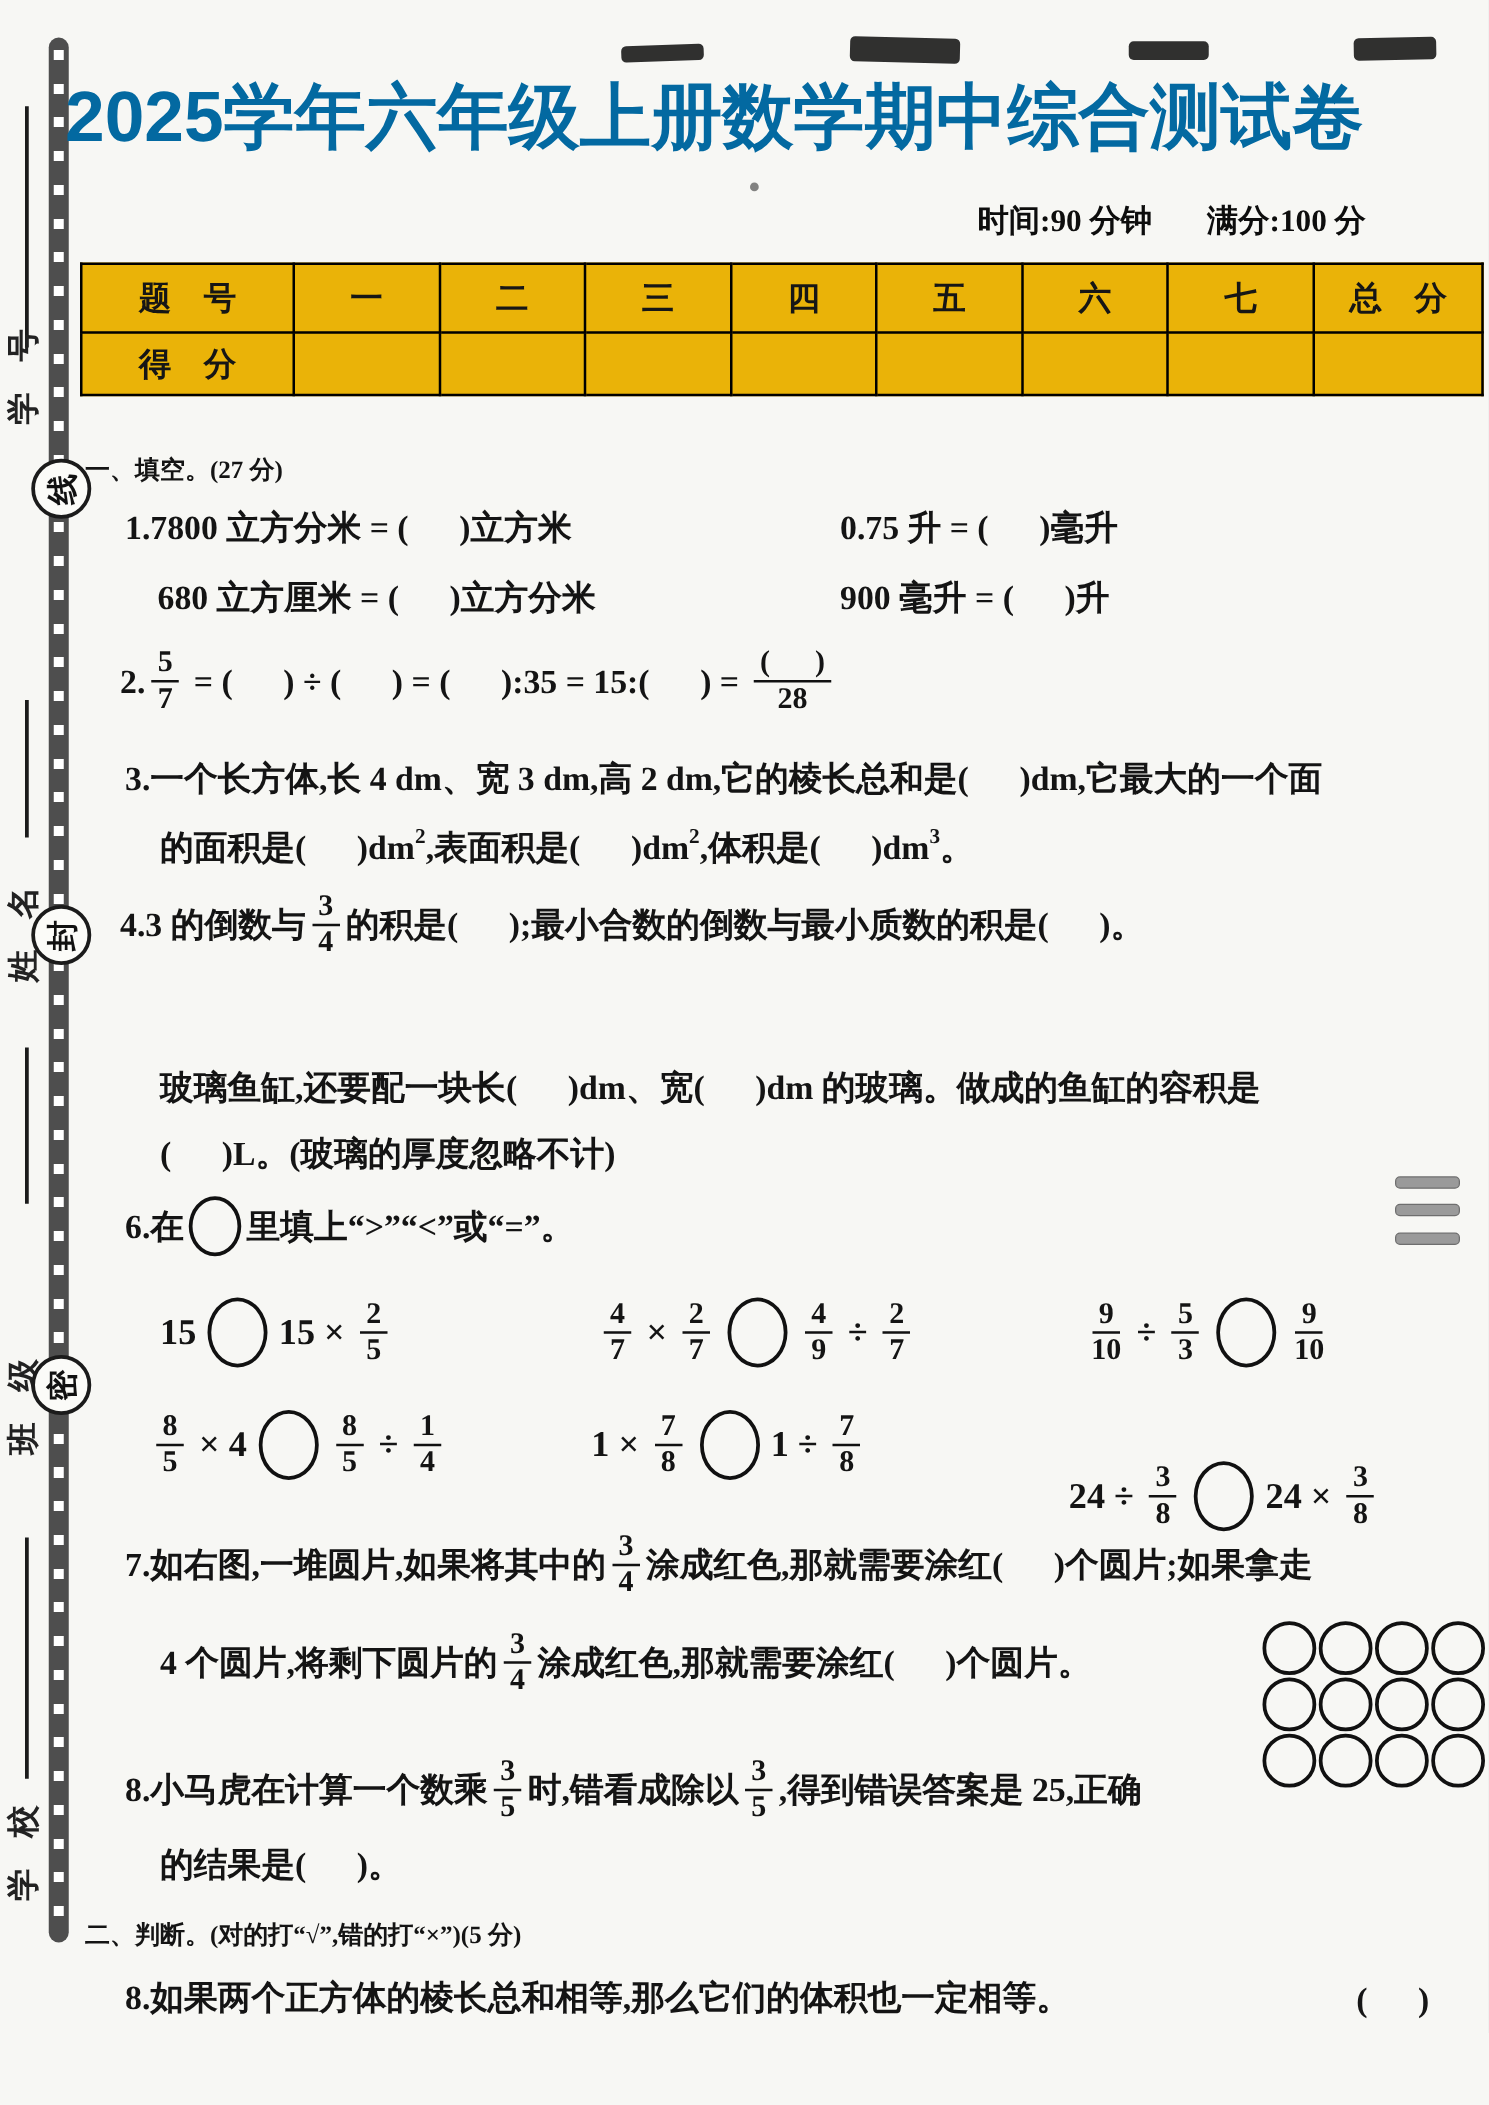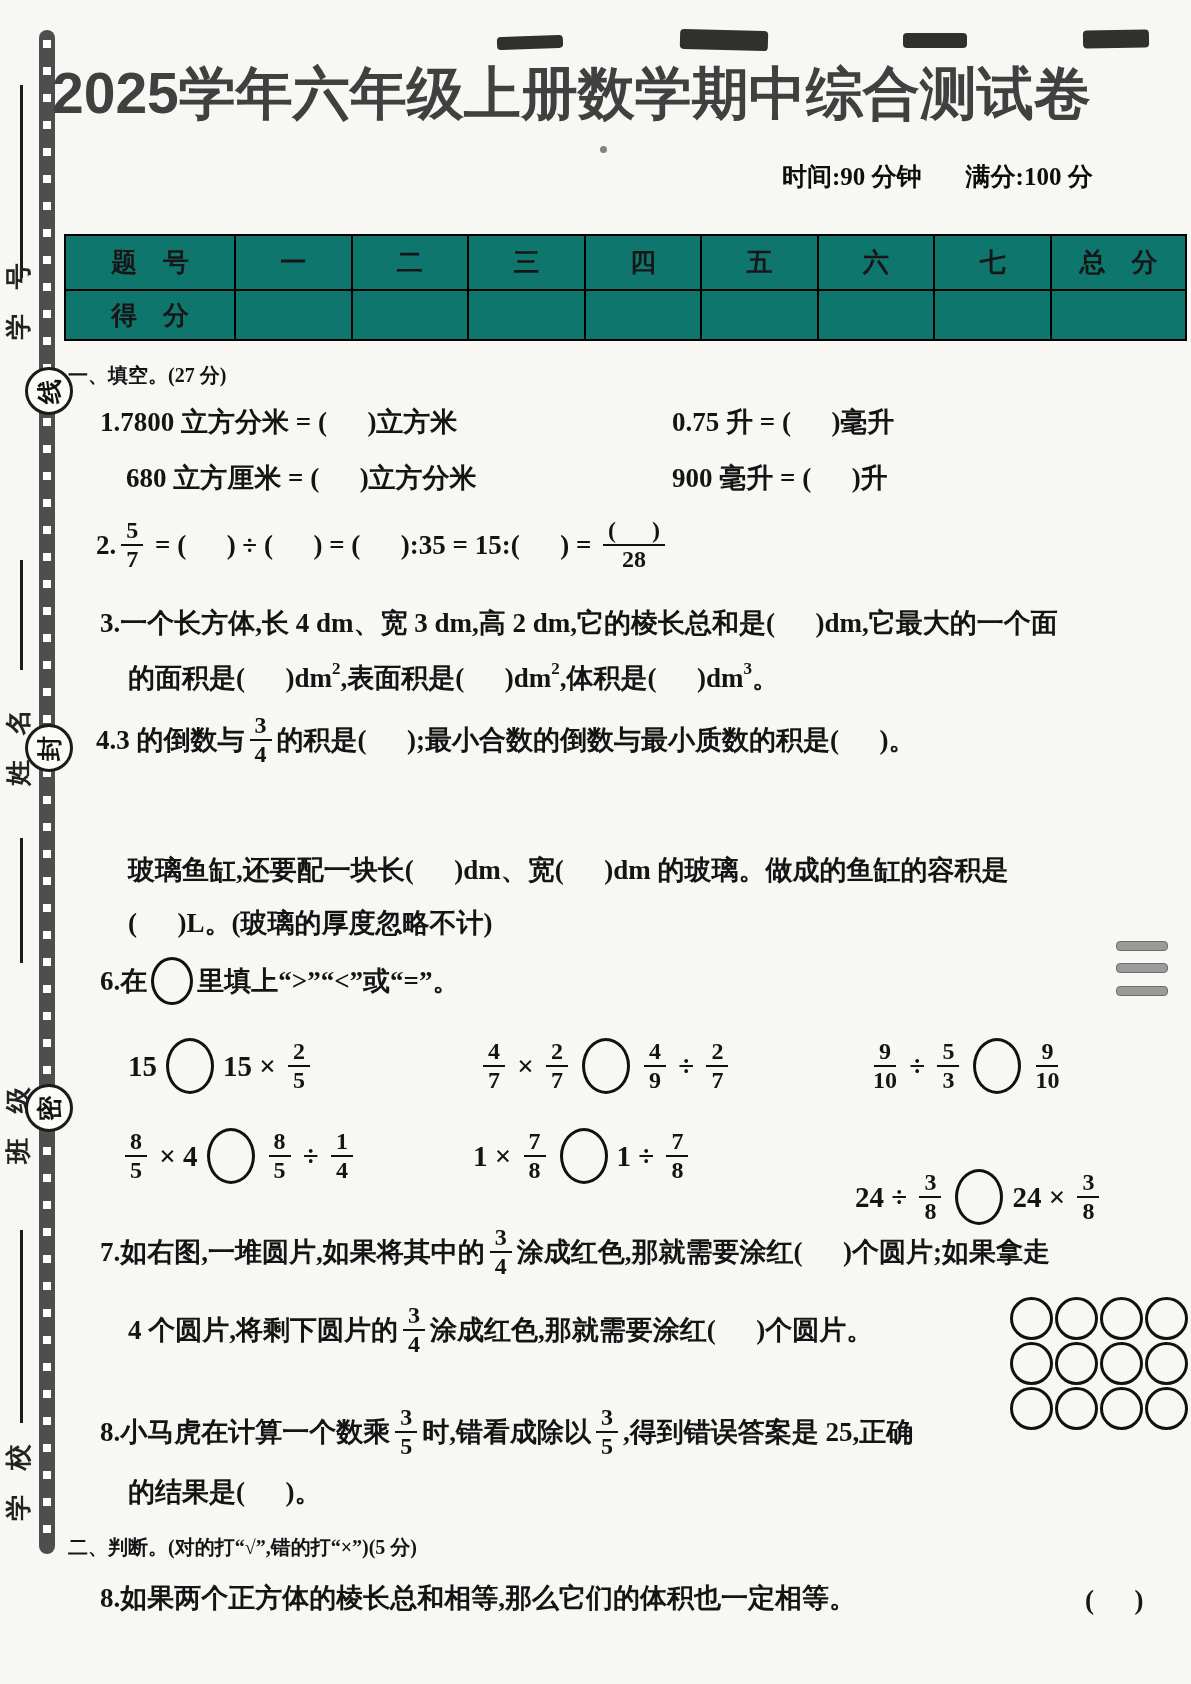--- a/index.html
+++ b/index.html
@@ -10,26 +10,26 @@
   .holes{position:absolute;left:4px;top:10px;bottom:10px;width:8px;
          background:repeating-linear-gradient(to bottom,#ffffff 0 8px,rgba(0,0,0,0) 8px 27px);}
   .vline{position:absolute;left:20px;width:3px;background:#1b1b1b;}
   .rot-label{position:absolute;left:-22px;width:80px;height:32px;display:flex;align-items:center;justify-content:center;
              transform:rotate(-90deg);font-weight:bold;font-size:26px;letter-spacing:9px;white-space:pre;color:#222;}
   .seal-circle{position:absolute;left:25px;width:42px;height:42px;border:3px solid #1b1b1b;border-radius:50%;
                background:#fbfbf8;display:flex;align-items:center;justify-content:center;z-index:2;}
   .seal-circle span{transform:rotate(-90deg);font-weight:bold;font-size:25px;color:#111;}
   
   .title{position:absolute;left:52px;top:56px;width:1090px;font-family:"Liberation Sans",sans-serif;
-         font-weight:900;font-size:57px;letter-spacing:0px;color:#404040;white-space:nowrap;}
+         font-weight:900;font-size:57px;letter-spacing:0px;color:#0369a1;white-space:nowrap;}
   .meta{position:absolute;left:782px;top:160px;font-weight:bold;font-size:25px;white-space:pre;color:#0d0d0d;}
   .meta .gap{display:inline-block;width:44px;}
   
   table.score{position:absolute;left:64px;top:210px;width:1123px;border-collapse:collapse;table-layout:fixed;
-              background:#0f766e;margin-top:24px;}
+              background:#eab308;}
   table.score th,table.score td{border:2.5px solid #000;font-size:26px;font-weight:bold;text-align:center;padding:0;}
   table.score tr.hd{height:55px;} table.score tr.sc{height:50px;}
   
   .ln{position:absolute;display:flex;align-items:center;font-size:27px;font-weight:bold;white-space:pre;color:#141414;}
   .ln span{white-space:pre;}
   .sec{font-size:20px;font-weight:bold;}
   .frac{display:inline-flex;flex-direction:column;align-items:center;vertical-align:middle;
         margin:0 5px;line-height:1.05;font-size:24px;}
   .frac .num{border-bottom:2.5px solid #111;padding:0 5px 1px;}
   .frac .den{padding-top:1px;}

